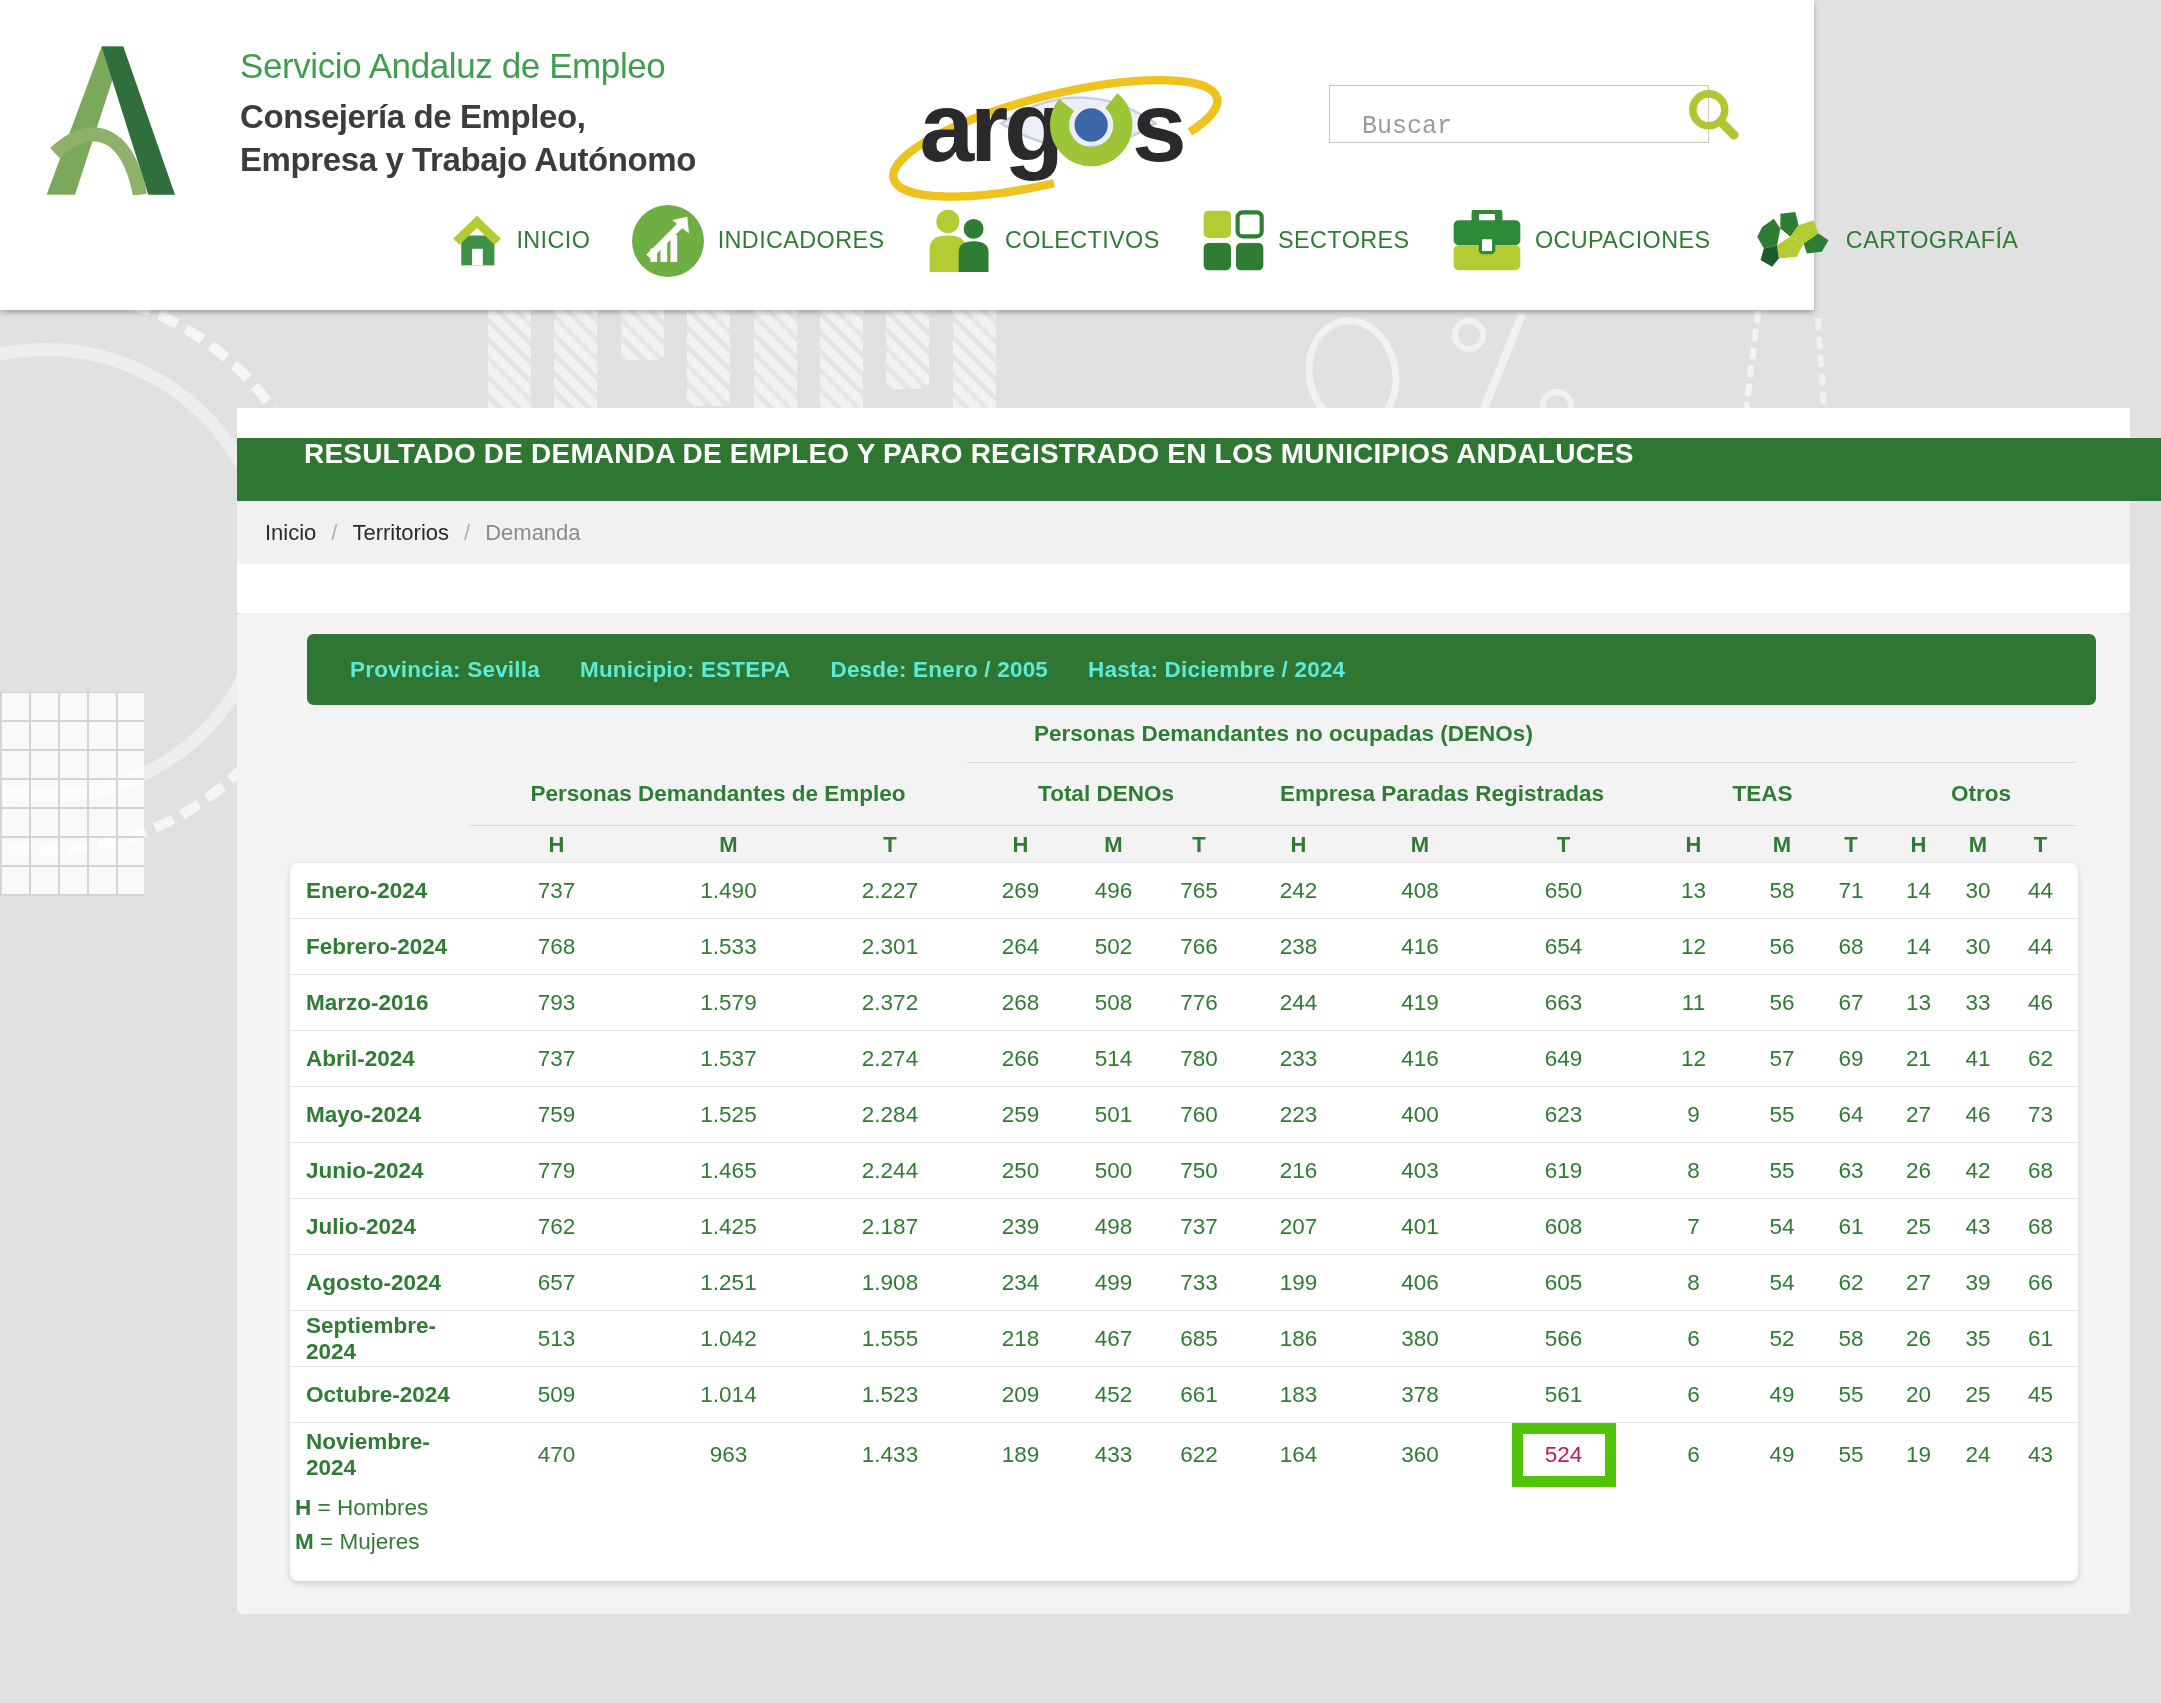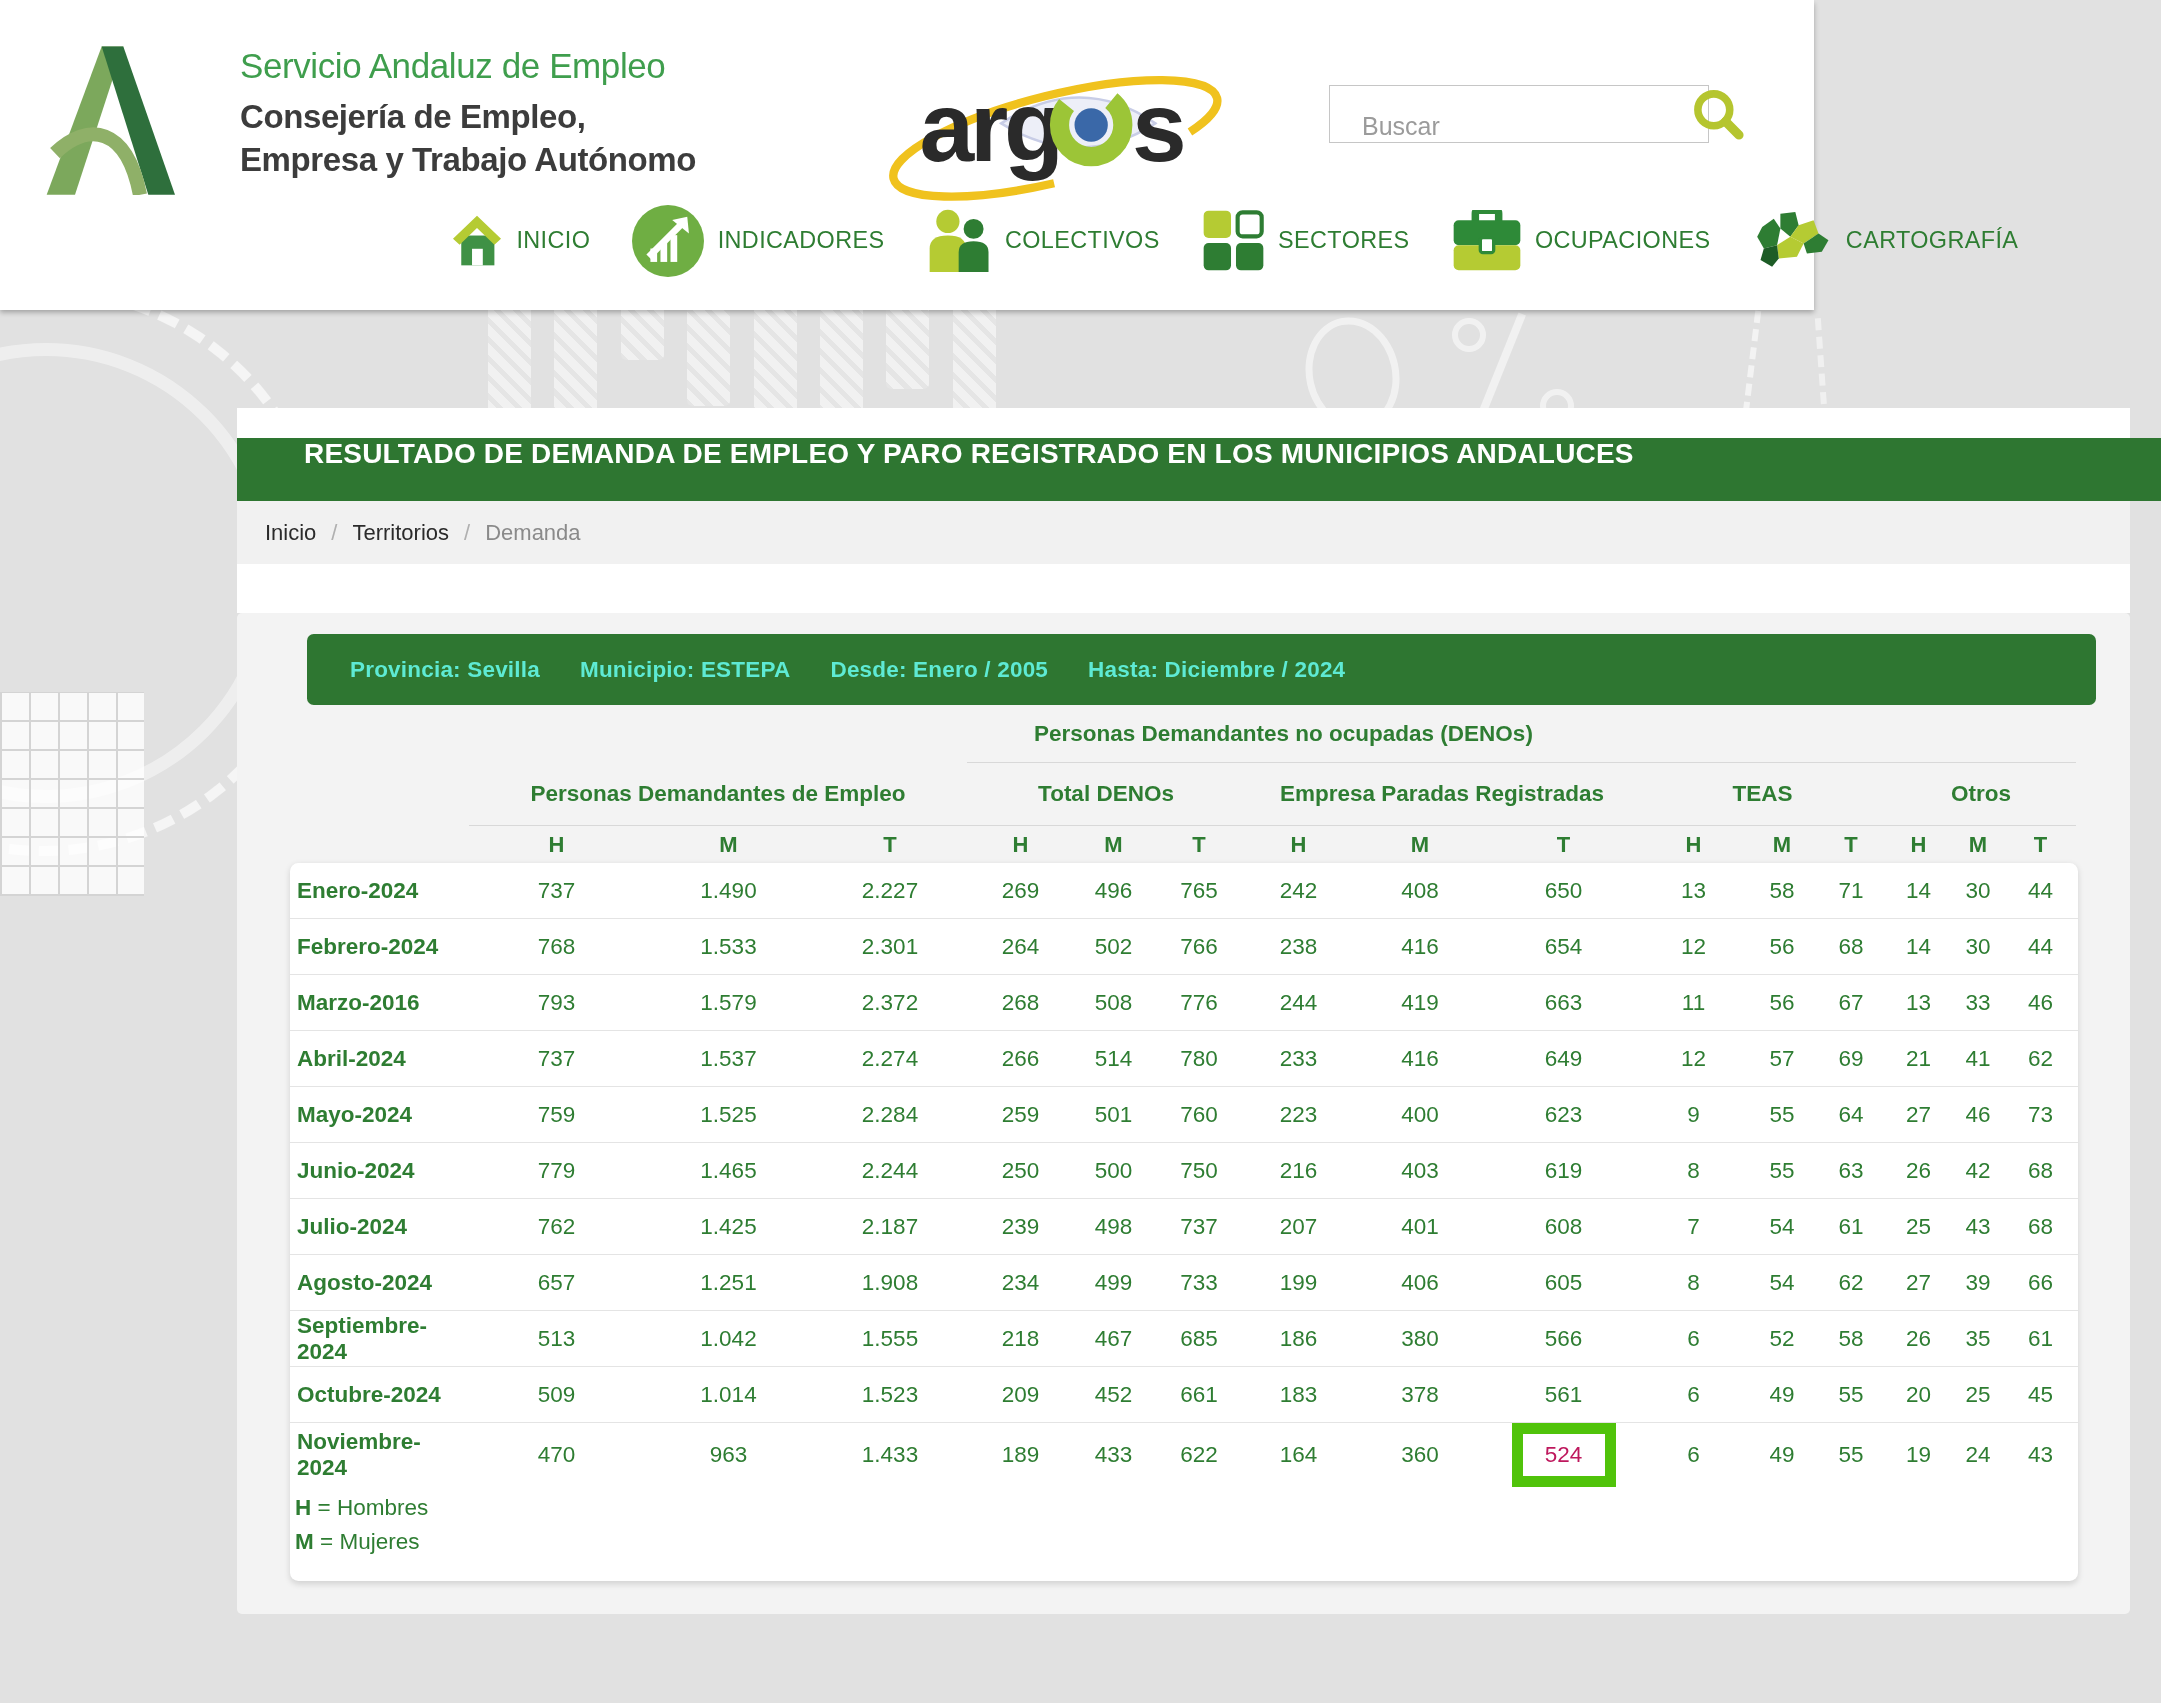--- a/index.html
+++ b/index.html
@@ -7,21 +7,21 @@
   .page{position:relative;width:2161px;height:1703px;background:#e1e1e1;overflow:hidden;}
 
   
   .header{position:absolute;left:0;top:0;width:1814px;height:310px;background:#ffffff;box-shadow:0 3.3px 5px rgba(0,0,0,0.28);z-index:5;}
   .junta-logo{position:absolute;left:40px;top:43px;}
   .brand{position:absolute;left:240px;top:48px;line-height:1;}
   .brand .b1{font-size:35px;color:#3f9e4d;margin-bottom:11.7px;letter-spacing:-0.4px;}
   .brand .b2{font-size:33px;font-weight:bold;color:#3c3c3c;line-height:43px;letter-spacing:-0.4px;}
   .argos{position:absolute;left:876px;top:40px;}
   .searchbox{position:absolute;left:1329px;top:85px;width:380px;height:58px;border:1.7px solid #c6c6c6;background:#fff;box-sizing:border-box;display:flex;align-items:center;}
-  .searchbox input{flex:1;border:none;outline:none;font-size:25px;color:#444;padding:0 8.3px 0 32px;font-family:Liberation Sans, sans-serif;background:transparent;margin-top:25px;}
+  .searchbox input{flex:1;border:none;outline:none;font-size:25px;color:#444;padding:0 8.3px 0 32px;font-family:Liberation Mono, monospace;background:transparent;margin-top:25px;}
   .searchbox input::placeholder{color:#9b9b9b;}
   .search-ico{margin-right:18.4px;flex:0 0 auto;cursor:pointer;}
 
   .nav{position:absolute;left:451px;top:199px;height:83px;display:flex;align-items:center;gap:42px;}
   .nav-item{display:flex;align-items:center;gap:13.4px;cursor:pointer;}
   .nav-item .lbl{font-size:23.4px;color:#2e7d32;letter-spacing:0.4px;}
 
   
   .bgwrap{position:absolute;left:0;top:310px;width:2161px;height:1393px;overflow:hidden;z-index:1;}
   .ring1{position:absolute;left:-242px;top:-25px;width:551px;height:551px;border:10px dashed rgba(255,255,255,0.65);border-radius:50%;}
@@ -55,21 +55,21 @@
   .r-super{height:58px;}
   .r-super .super{grid-column:5/17;justify-content:flex-start;padding-left:67px;border-bottom:1.7px solid #d8d8d8;color:#2e7d32;font-weight:bold;font-size:22.5px;}
   .r-grp{height:63px;}
   .r-grp .grp{border-bottom:1.7px solid #d8d8d8;color:#2e7d32;font-weight:bold;font-size:22.5px;text-align:center;}
   .r-sub{height:38px;}
   .r-sub .sub{color:#2e7d32;font-weight:bold;font-size:22px;}
 
   .datacard{position:absolute;left:53px;top:250px;width:1788px;background:#ffffff;border-radius:8.3px;box-shadow:0 2.5px 6.7px rgba(0,0,0,0.14);padding-bottom:22px;z-index:3;}
   .trow{height:55px;}
   .trow + .trow{border-top:1.7px solid #e4e4e4;}
-  .trow .month{justify-content:flex-start;padding-left:7px;color:#2e7d32;font-weight:bold;font-size:22.5px;}
+  .trow .month{justify-content:flex-start;padding-left:16px;color:#2e7d32;font-weight:bold;font-size:22.5px;}
   .trow .val{color:#2e7d32;font-size:22.5px;}
   .hl{display:inline-flex;align-items:center;justify-content:center;width:82px;height:42px;background:#ffffff;border:11px solid #50c30a;color:#be185d;font-size:22.5px;}
   .legend{margin:13.4px 0 0 5px;}
   .legend .leg{color:#2e7d32;font-size:22.5px;line-height:34px;}
   .legend b{font-weight:bold;}
 </style>
 </head>
 <body>
 
 <div class="page">

